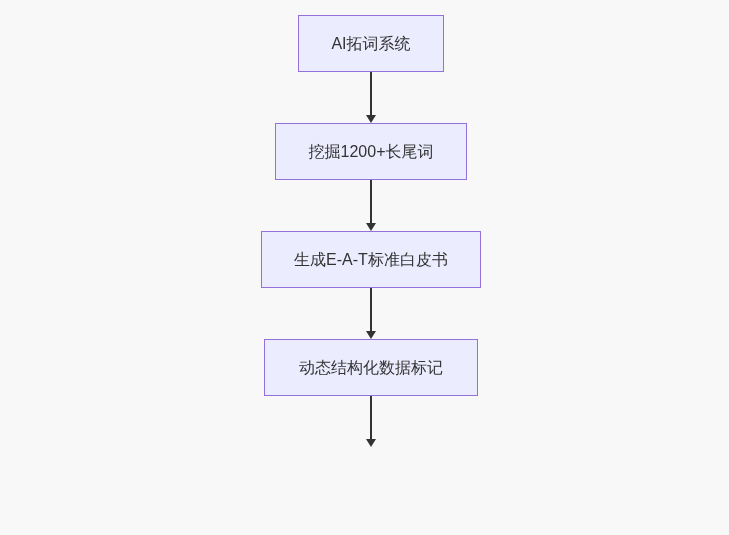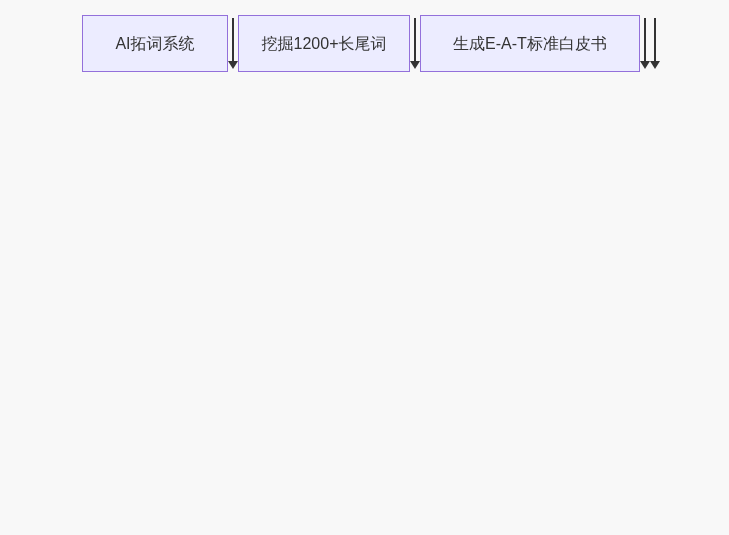--- a/index.html
+++ b/index.html
@@ -22,41 +22,41 @@
     width: 729px;
     height: 535px;
     background: var(--bg);
   }
   .flow {
     position: absolute;
     left: 371px;
     top: 15px;
     transform: translateX(-50%);
     display: flex;
-    flex-direction: row;
+    flex-direction: column;
     align-items: center;
   }
   .node {
     height: 57px;
     background: var(--node-fill);
     border: 1.5px solid var(--node-border);
     display: flex;
     align-items: center;
     justify-content: center;
     flex: none;
   }
   .node-label {
     font-size: 16px;
     color: var(--text-color);
     white-space: nowrap;
     text-align: center;
     line-height: 1;
   }
   .node-1 { width: 146px; }
-  .node-2 { width: 172px; }
+  .node-2 { width: 192px; }
   .node-3 { width: 220px; }
   .node-4 { width: 214px; }
   .node-5 { width: 234px; }
   .edge {
     height: 51px;
     display: flex;
     flex-direction: column;
     align-items: center;
     flex: none;
   }
@@ -99,20 +99,23 @@
 
     <div class="node node-3">
       <span class="node-label">生成E-A-T标准白皮书</span>
     </div>
 
     <div class="edge">
       <div class="edge-line"></div>
       <div class="edge-head"></div>
     </div>
 
+    <div class="node node-4">
+      <span class="node-label">动态结构化数据标记</span>
+    </div>
 
     <div class="edge">
       <div class="edge-line"></div>
       <div class="edge-head"></div>
     </div>
 
 
   </div>
 </div>
 

